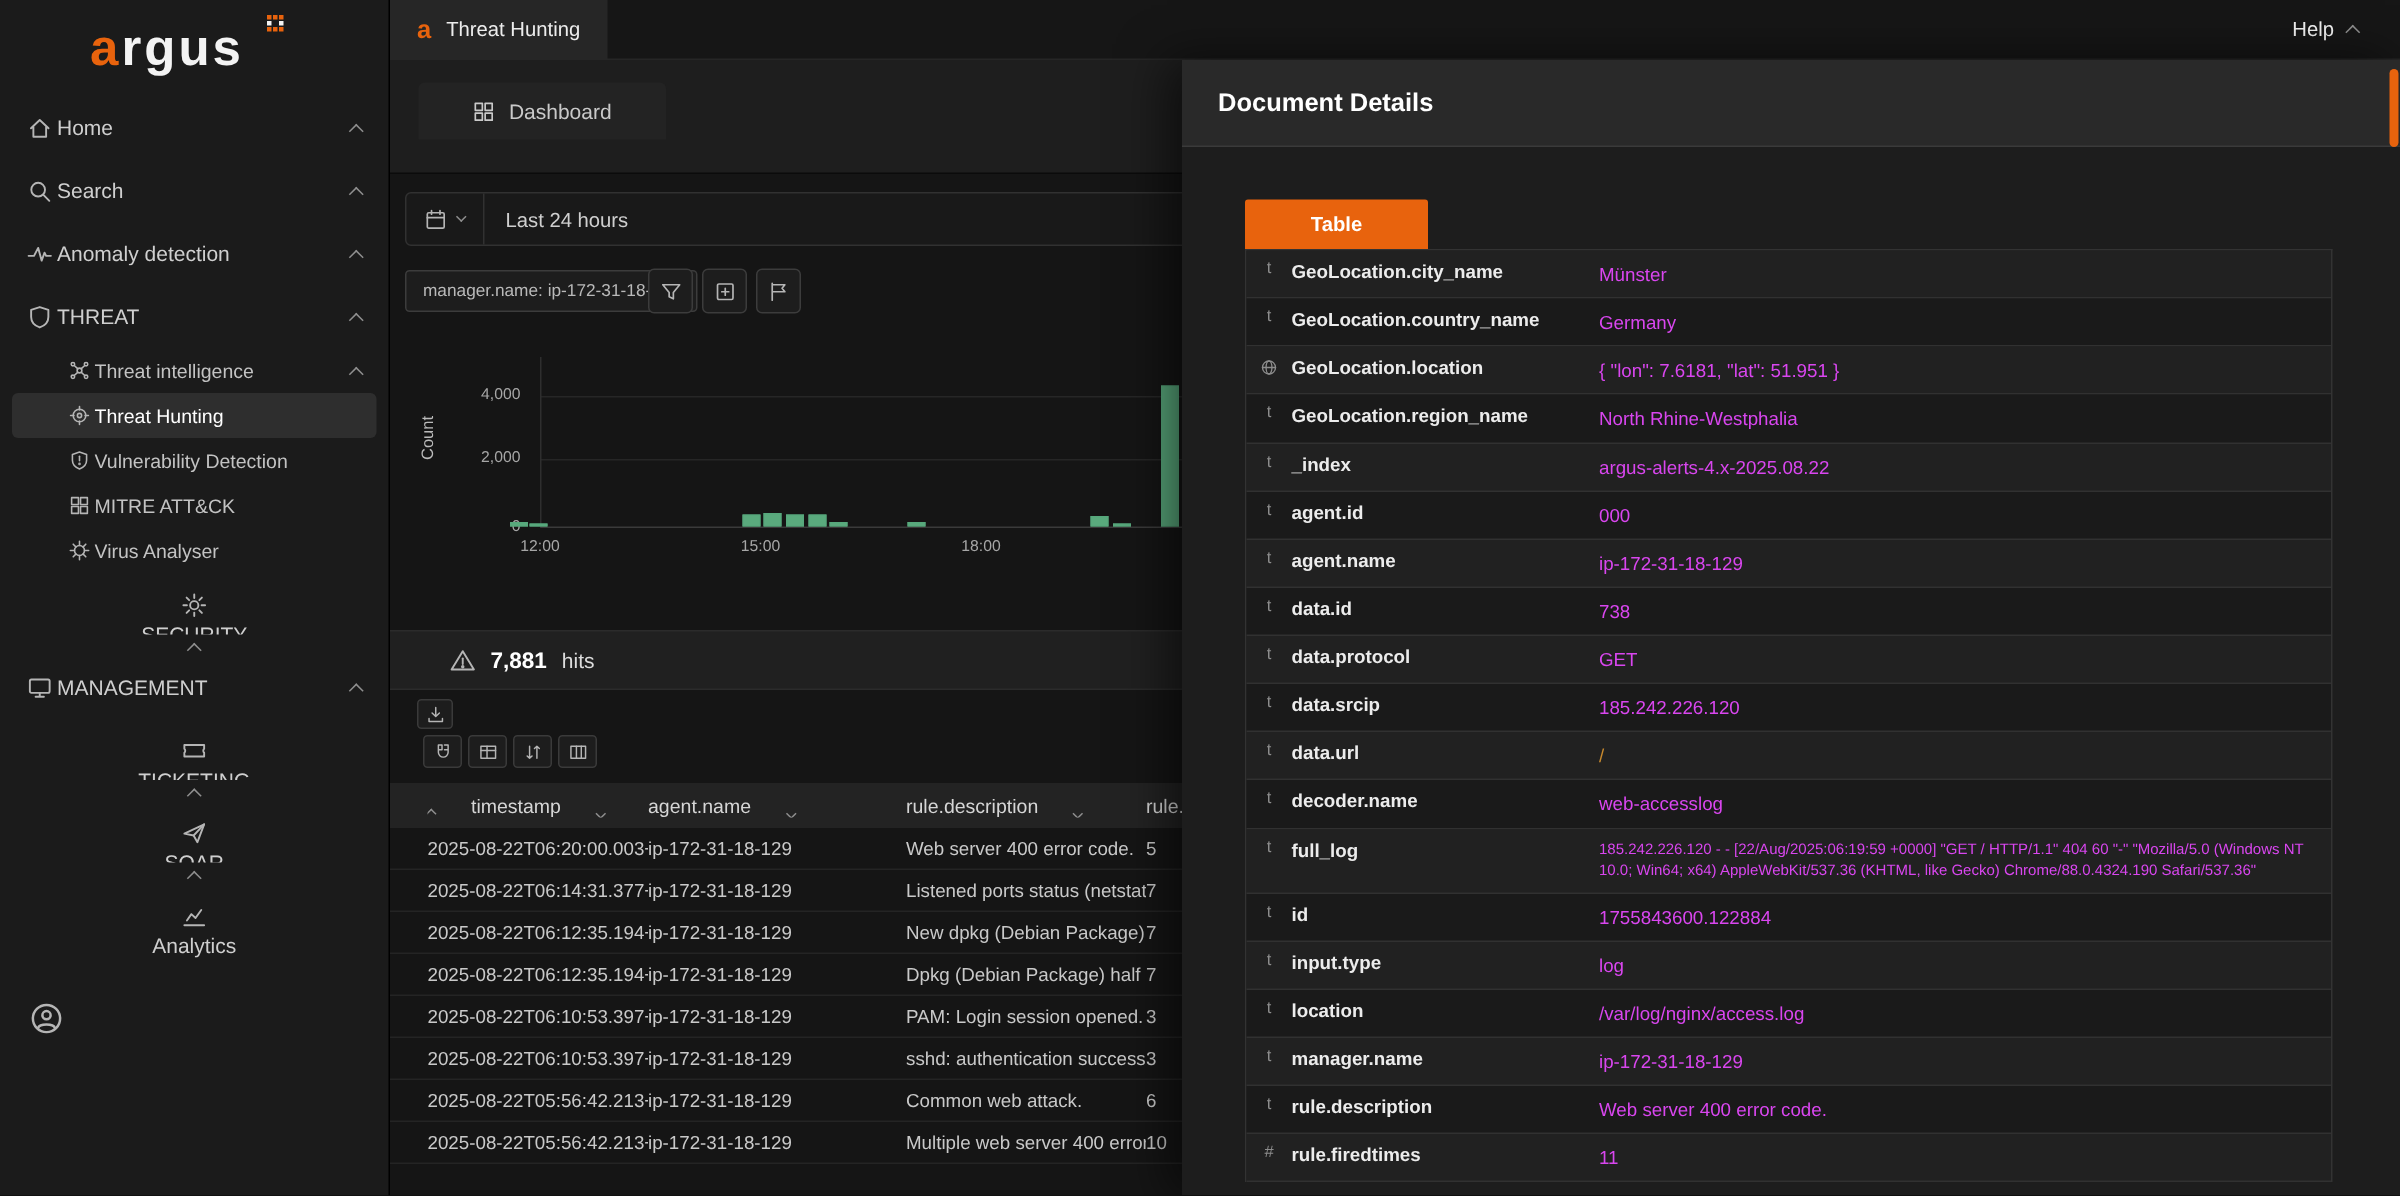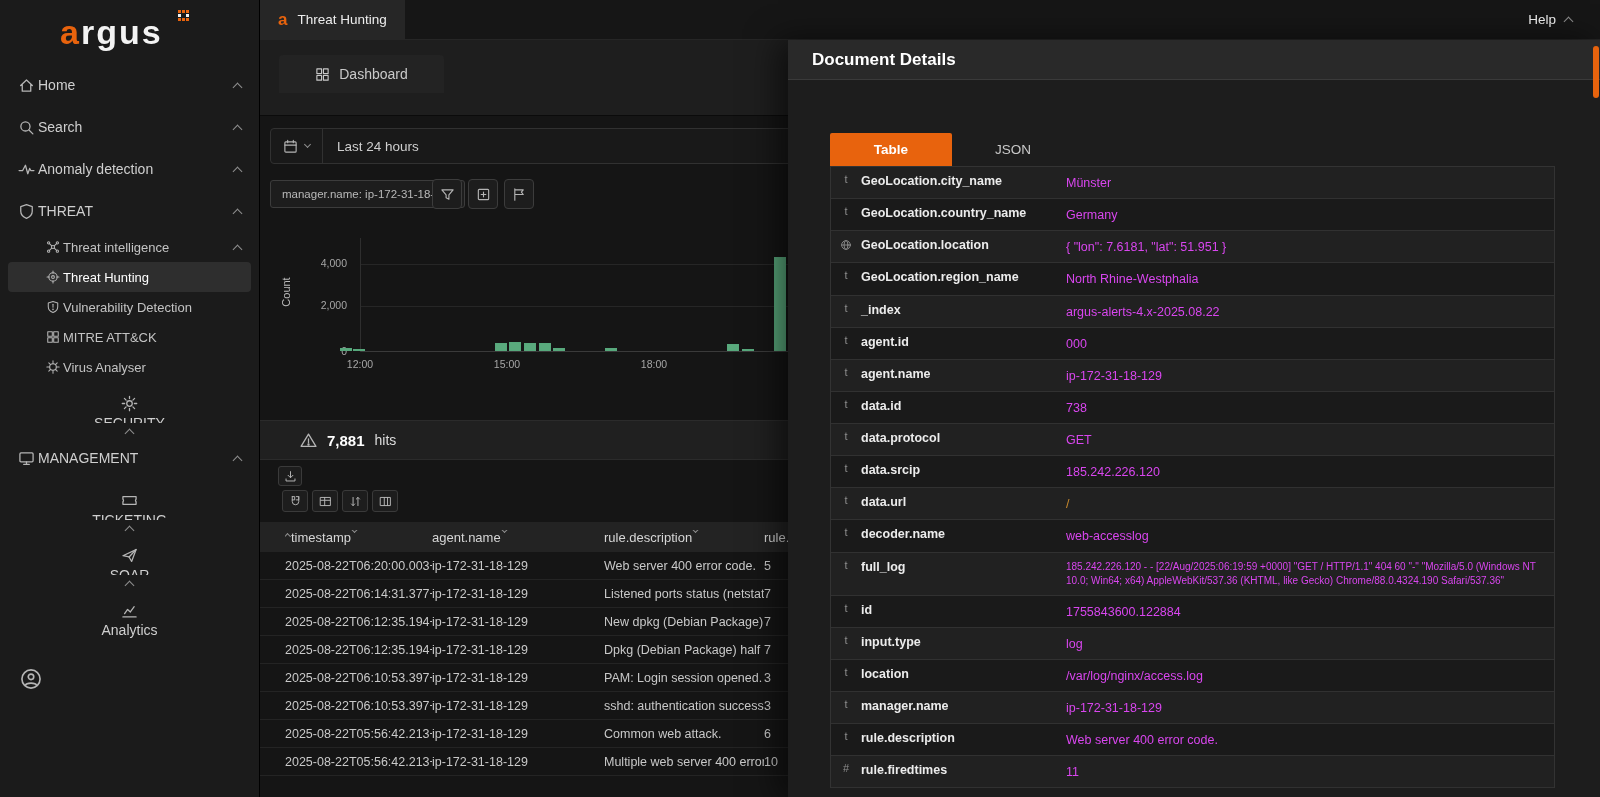--- a/index.html
+++ b/index.html
@@ -84,37 +84,37 @@
   .toolbtn{position:absolute;border:1px solid #3a3a3a;border-radius:3px;background:#1d1d1d;
     display:flex;align-items:center;justify-content:center;cursor:pointer;}
   #tb-export{left:18px;top:426px;width:24px;height:20px;}
   #tb-a{left:22px;top:450px;width:26px;height:22px;}
   #tb-b{left:52px;top:450px;width:26px;height:22px;}
   #tb-c{left:82px;top:450px;width:26px;height:22px;}
   #tb-d{left:112px;top:450px;width:26px;height:22px;}
 
   .ev-header{position:absolute;left:0;top:482px;right:0;height:30px;background:#232323;
     display:flex;align-items:center;font-size:13px;color:#d6d6d6;}
-  .ev-col{display:flex;align-items:flex-start;gap:1px;cursor:pointer;overflow:hidden;white-space:nowrap;}
+  .ev-col{display:flex;align-items:flex-end;gap:24px;cursor:pointer;overflow:hidden;white-space:nowrap;}
   .ev-rows{position:absolute;left:0;top:512px;right:0;}
   .ev-row{display:flex;height:28px;align-items:center;border-bottom:1px solid #242424;
     font-size:12.5px;color:#c9c9c9;cursor:pointer;}
   .ev-cell{overflow:hidden;white-space:nowrap;}
   .c0{margin-left:25px;width:147px;}
   .c1{width:172px;}
   .c2{width:160px;}
   .c3{width:90px;}
 
   
   .flyout{position:absolute;left:788px;top:40px;right:0;bottom:0;background:#1d1d1d;z-index:50;
     box-shadow:-10px 0 30px rgba(0,0,0,.55);overflow:hidden;}
-  .flyout-header{height:40px;background:#292929;border-bottom:1px solid #3a3a3a;display:flex;
+  .flyout-header{height:58px;background:#292929;border-bottom:1px solid #3a3a3a;display:flex;
     align-items:center;padding-left:24px;}
   .flyout-header h2{font-size:17px;color:#fff;font-weight:700;}
-  .flyout-tabs{position:absolute;left:42px;top:93px;display:flex;}
+  .flyout-tabs{position:absolute;left:42px;top:93px;display:flex;flex-direction:column;}
   .f-tab{width:122px;height:33px;display:flex;align-items:center;justify-content:center;
     font-size:13.5px;color:#c9c9c9;cursor:pointer;}
   .f-tab.selected{background:#e8630d;color:#fff;font-weight:700;border-radius:2px 2px 0 0;}
   .fields{position:absolute;left:42px;top:126px;width:725px;border:1px solid #333;border-bottom:none;}
   .f-row{display:flex;align-items:flex-start;border-bottom:1px solid #313131;min-height:29px;}
   .f-row.odd{background:#212121;}
   .f-row.even{background:#1a1a1a;}
   .f-icon{width:30px;display:flex;justify-content:center;padding-top:7px;color:#8d8d8d;
     font-size:11px;line-height:1;}
   .f-icon .ic{stroke:#8d8d8d;}

